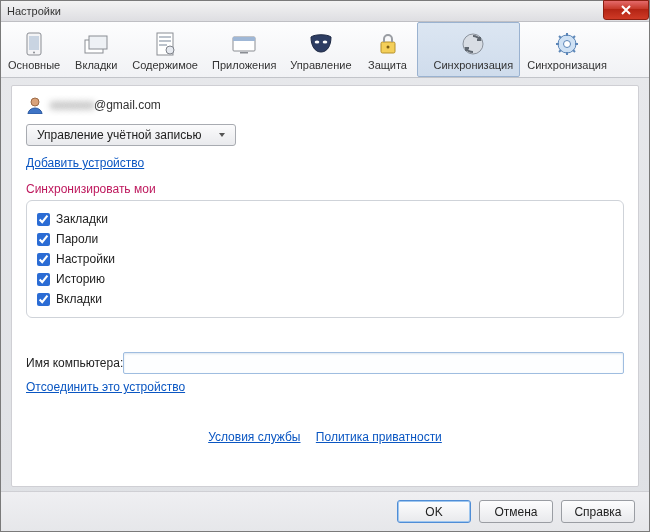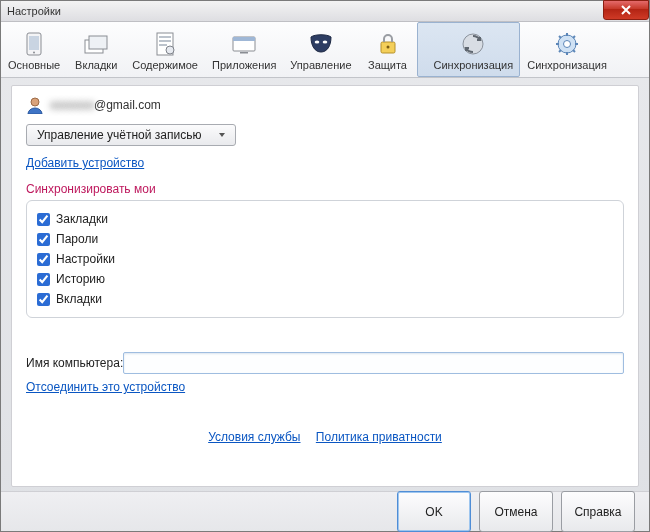--- a/index.html
+++ b/index.html
@@ -203,21 +203,21 @@
     align-items: center;
     justify-content: flex-end;
     gap: 8px;
     padding: 0 14px;
     background: linear-gradient(#efeff2, #e6e7ea);
     border-top: 1px solid #cfcfd4;
     box-sizing: border-box;
   }
   .footer button {
     min-width: 74px;
-    height: 41px;
+    height: 23px;
     padding: 0 12px;
     border: 1px solid #9a9da3;
     border-radius: 3px;
     background: linear-gradient(#fdfdfe, #e8e9ec);
     font-size: 12px;
     color: #222;
     cursor: pointer;
   }
   .footer button.primary {
     border: 1px solid #4f8dd6;

